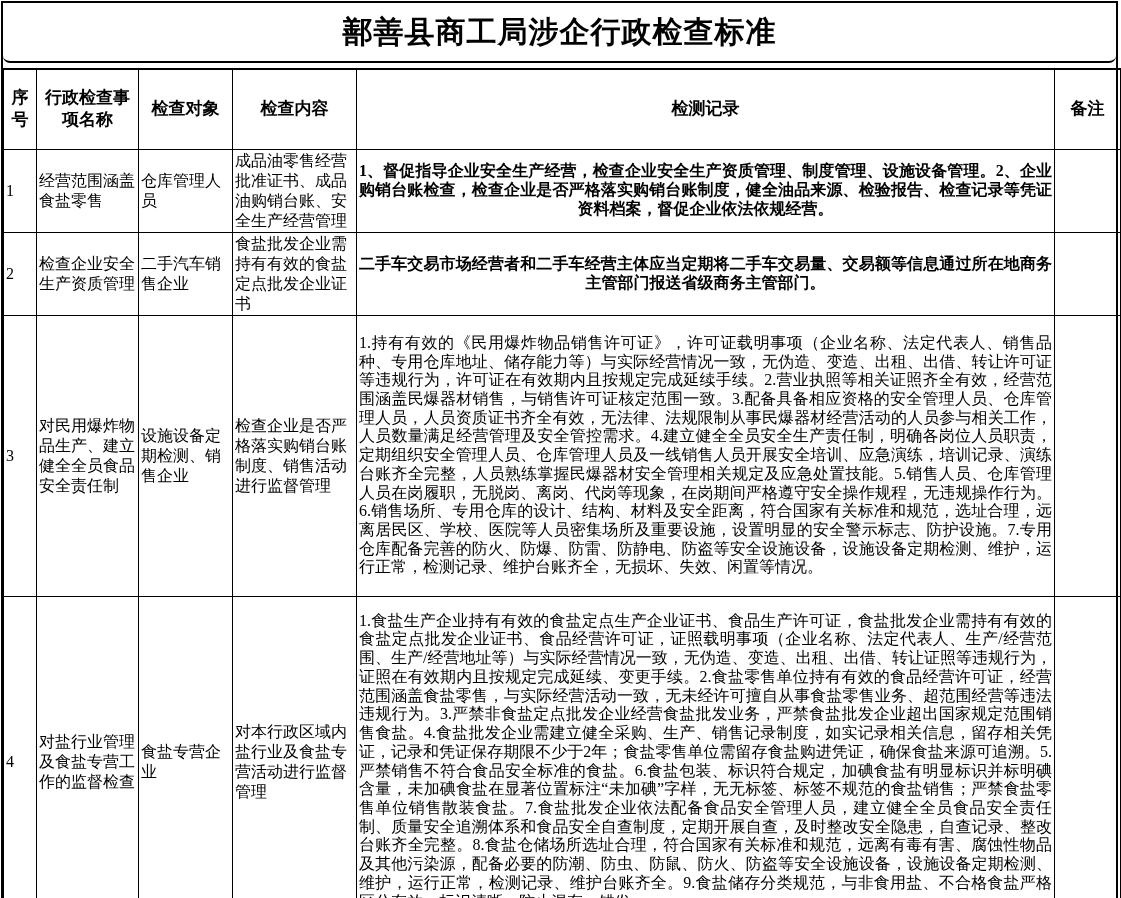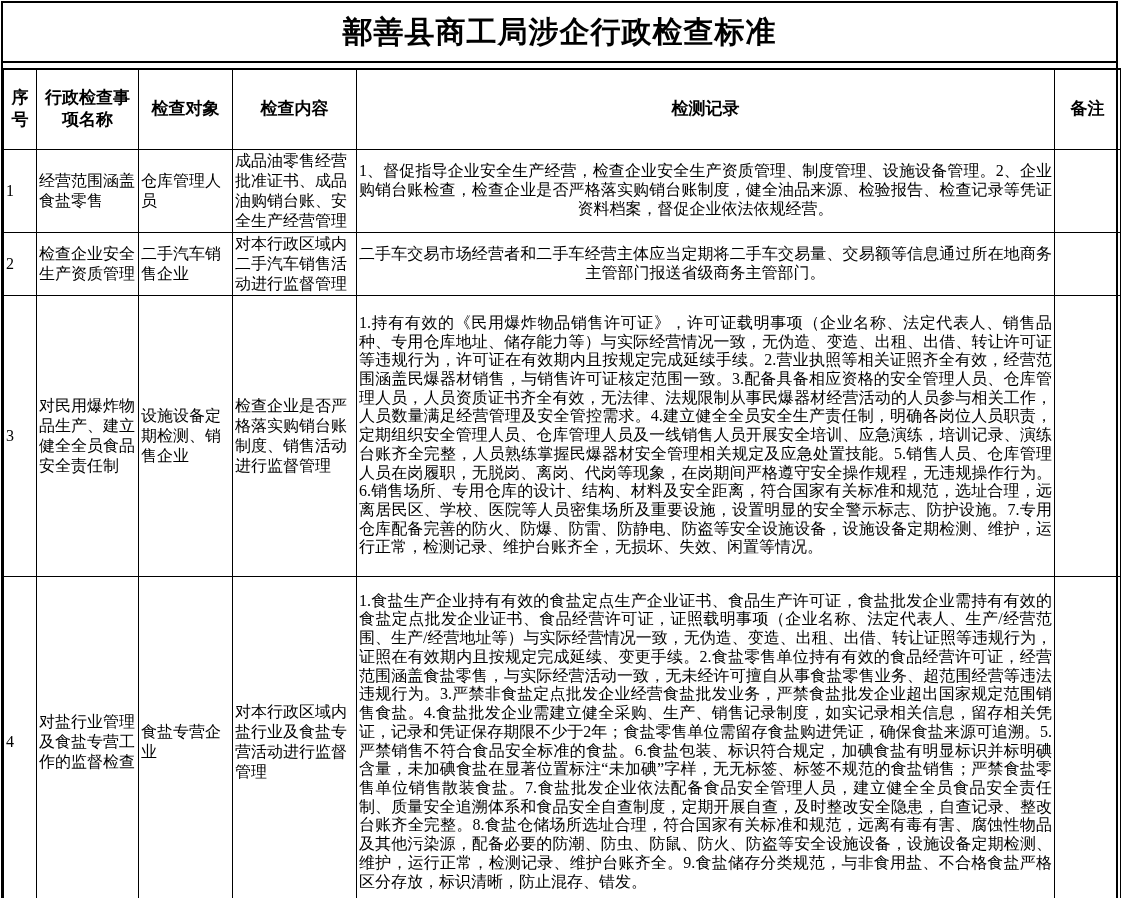--- a/index.html
+++ b/index.html
@@ -24,20 +24,21 @@
   }
   .title-band {
     height: 58px;
     display: flex;
     align-items: center;
     justify-content: center;
     border-bottom: 2px solid #000000;
     font-size: 30px;
     font-weight: bold;
     letter-spacing: 1px;
+    border-radius: 7px;
   }
   table.grid {
     border-collapse: collapse;
     table-layout: fixed;
     width: 100%;
     margin-top: 5px;
     border-top: 2px solid #000000;
   }
   table.grid th, table.grid td {
     border: 1.5px solid #000000;
@@ -72,20 +73,21 @@
   }
   td.c-standard {
     font-size: 16px;
     line-height: 1.17;
     padding: 2px 6px;
     text-align: justify;
     text-justify: inter-character;
   }
   td.c-standard.center-last {
     text-align-last: center;
+    font-weight: bold;
   }
 </style>
 </head>
 <body>
 
 <div class="page">
   <div class="sheet">
     <div class="title-band">鄯善县商工局涉企行政检查标准</div>
 
     <table class="grid">
@@ -113,21 +115,21 @@
           <td class="c-item">经营范围涵盖食盐零售</td>
           <td class="c-target">仓库管理人员</td>
           <td class="c-content">成品油零售经营批准证书、成品油购销台账、安全生产经营管理</td>
           <td class="c-standard center-last">1、督促指导企业安全生产经营，检查企业安全生产资质管理、制度管理、设施设备管理。2、企业购销台账检查，检查企业是否严格落实购销台账制度，健全油品来源、检验报告、检查记录等凭证资料档案，督促企业依法依规经营。</td>
           <td class="c-remark"></td>
         </tr>
         <tr class="row-2">
           <td class="c-no">2</td>
           <td class="c-item">检查企业安全生产资质管理</td>
           <td class="c-target">二手汽车销售企业</td>
-          <td class="c-content">对本行政区域内二手汽车销售活动进行监督管理</td>
+          <td class="c-content">食盐批发企业需持有有效的食盐定点批发企业证书</td>
           <td class="c-standard center-last">二手车交易市场经营者和二手车经营主体应当定期将二手车交易量、交易额等信息通过所在地商务主管部门报送省级商务主管部门。</td>
           <td class="c-remark"></td>
         </tr>
         <tr class="row-3">
           <td class="c-no">3</td>
           <td class="c-item">对民用爆炸物品生产、建立健全全员食品安全责任制</td>
           <td class="c-target">设施设备定期检测、销售企业</td>
           <td class="c-content">检查企业是否严格落实购销台账制度、销售活动进行监督管理</td>
           <td class="c-standard">1.持有有效的《民用爆炸物品销售许可证》，许可证载明事项（企业名称、法定代表人、销售品种、专用仓库地址、储存能力等）与实际经营情况一致，无伪造、变造、出租、出借、转让许可证等违规行为，许可证在有效期内且按规定完成延续手续。2.营业执照等相关证照齐全有效，经营范围涵盖民爆器材销售，与销售许可证核定范围一致。3.配备具备相应资格的安全管理人员、仓库管理人员，人员资质证书齐全有效，无法律、法规限制从事民爆器材经营活动的人员参与相关工作，人员数量满足经营管理及安全管控需求。4.建立健全全员安全生产责任制，明确各岗位人员职责，定期组织安全管理人员、仓库管理人员及一线销售人员开展安全培训、应急演练，培训记录、演练台账齐全完整，人员熟练掌握民爆器材安全管理相关规定及应急处置技能。5.销售人员、仓库管理人员在岗履职，无脱岗、离岗、代岗等现象，在岗期间严格遵守安全操作规程，无违规操作行为。6.销售场所、专用仓库的设计、结构、材料及安全距离，符合国家有关标准和规范，选址合理，远离居民区、学校、医院等人员密集场所及重要设施，设置明显的安全警示标志、防护设施。7.专用仓库配备完善的防火、防爆、防雷、防静电、防盗等安全设施设备，设施设备定期检测、维护，运行正常，检测记录、维护台账齐全，无损坏、失效、闲置等情况。</td>
           <td class="c-remark"></td>

